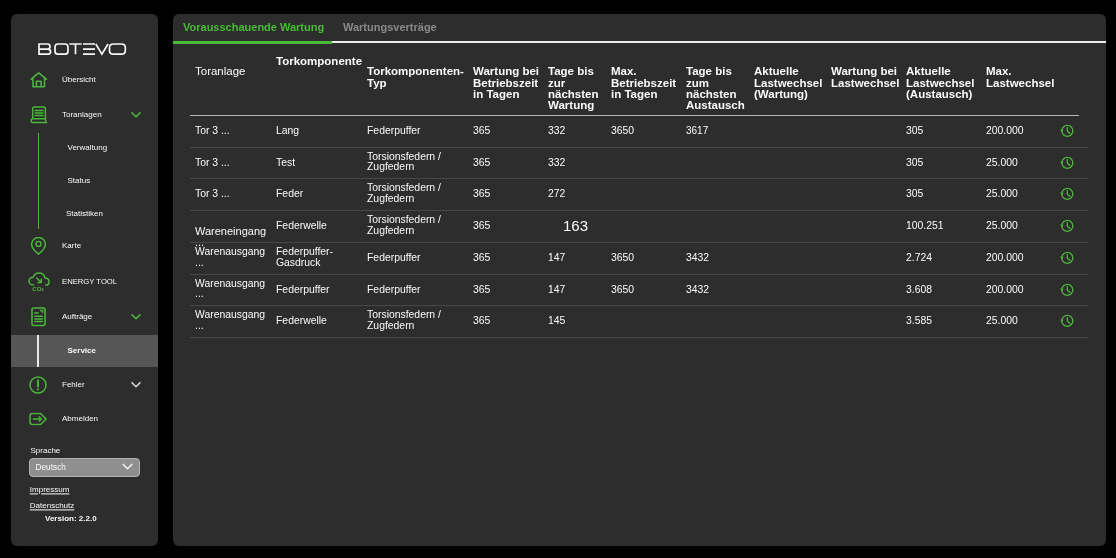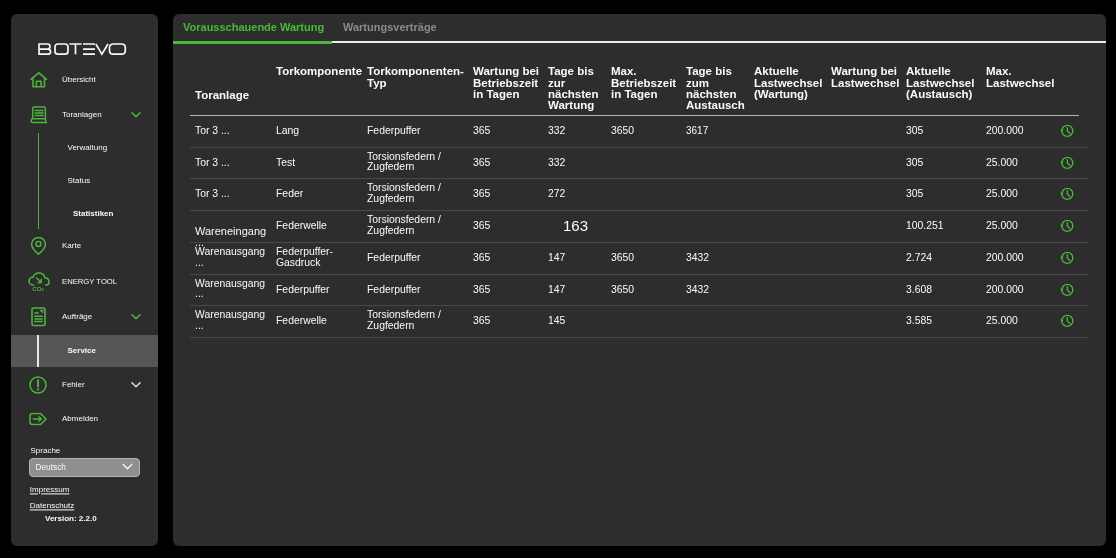--- a/index.html
+++ b/index.html
@@ -24,21 +24,21 @@
         <path d="M6.2,4.9 H14 M6.2,7.5 H14 M6.2,10.1 H14" stroke="#4db53c" stroke-width="1.5" stroke-linecap="round"></path>
         <path d="M3.7,13.3 Q2.1,13.3 2.1,15.1 Q2.1,17 4,17 H17.6 Q16.4,16.2 16.4,13.3 Z" fill="none" stroke="#4db53c" stroke-width="1.5" stroke-linejoin="round"></path>
       </svg></div>
     <div style="position:absolute;left:51px;top:101px;transform:translateY(-50%);font-size:8px;font-weight:normal;color:#fafafa;white-space:nowrap;line-height:1.15;">Toranlagen</div>
     <div style="position:absolute;left:120px;top:101px;transform:translateY(-50%);line-height:0;"><svg width="10" height="7" viewBox="0 0 10 7" style="">
         <path d="M1,1.2 L5,5.2 L9,1.2" fill="none" stroke="#4db53c" stroke-width="1.6" stroke-linecap="round" stroke-linejoin="round"></path>
       </svg></div>
     <div style="position:absolute;left:26.6px;top:119px;width:1.4px;height:96px;background:#4db53c;"></div>
     <div style="position:absolute;left:56.5px;top:134px;transform:translateY(-50%);font-size:8px;font-weight:normal;color:#fafafa;white-space:nowrap;line-height:1.15;">Verwaltung</div>
     <div style="position:absolute;left:56.5px;top:167px;transform:translateY(-50%);font-size:8px;font-weight:normal;color:#fafafa;white-space:nowrap;line-height:1.15;">Status</div>
-    <div style="position:absolute;left:62px;top:199.5px;transform:translateY(-50%);font-size:8px;font-weight:bold;color:#fafafa;white-space:nowrap;line-height:1.15;">Statistiken</div>
+    <div style="position:absolute;left:55px;top:199.5px;transform:translateY(-50%);font-size:8px;font-weight:normal;color:#fafafa;white-space:nowrap;line-height:1.15;">Statistiken</div>
     <div style="position:absolute;left:19px;top:232px;transform:translateY(-50%);line-height:0;"><svg width="17" height="19" viewBox="0 0 17 19" style="">
         <path d="M8.5,1 C4.6,1 1.6,3.9 1.6,7.7 C1.6,12 8.5,17.6 8.5,17.6 C8.5,17.6 15.4,12 15.4,7.7 C15.4,3.9 12.4,1 8.5,1 Z" fill="none" stroke="#4db53c" stroke-width="1.5"></path>
         <circle cx="8.5" cy="7.4" r="2.5" fill="none" stroke="#4db53c" stroke-width="1.4"></circle>
       </svg></div>
     <div style="position:absolute;left:51px;top:232px;transform:translateY(-50%);font-size:8px;font-weight:normal;color:#fafafa;white-space:nowrap;line-height:1.15;">Karte</div>
     <div style="position:absolute;left:17px;top:268px;transform:translateY(-50%);line-height:0;"><svg width="23" height="21" viewBox="0 0 23 21" style="">
         <path d="M5.6,13.6 C3,13.6 1,11.8 1,9.4 C1,7.2 2.8,5.6 5,5.7 C5.9,3.2 8.2,1.4 10.9,1.4 C13.9,1.4 16.4,3.5 16.9,6.3 C19.2,6.6 21,8.3 21,10.4 C21,12.2 19.6,13.6 17.6,13.6" fill="none" stroke="#4db53c" stroke-width="1.5" stroke-linecap="round"></path>
         <path d="M8.6,6.4 L13.3,11.1 M13.3,7.6 V11.1 H9.8" fill="none" stroke="#4db53c" stroke-width="1.4" stroke-linecap="round" stroke-linejoin="round"></path>
         <text x="4.2" y="19.2" font-family="Liberation Sans,sans-serif" font-size="6.2" font-weight="bold" fill="#4db53c">CO<tspan font-size="4" dy="0.4">2</tspan></text>
       </svg></div>
@@ -79,22 +79,22 @@
     </div>
     <div style="position:absolute;left:18.8px;top:476px;transform:translateY(-50%);font-size:8px;font-weight:normal;color:#fafafa;white-space:nowrap;line-height:1.15;"><span style="text-decoration:underline;">Impressum</span></div>
     <div style="position:absolute;left:18.8px;top:491.5px;transform:translateY(-50%);font-size:8px;font-weight:normal;color:#fafafa;white-space:nowrap;line-height:1.15;"><span style="text-decoration:underline;">Datenschutz</span></div>
     <div style="position:absolute;left:34px;top:504.5px;transform:translateY(-50%);font-size:8px;font-weight:bold;color:#fafafa;white-space:nowrap;line-height:1.15;">Version: 2.2.0</div>
   </div>
 <div style="position:absolute;left:173px;top:14px;width:933px;height:532px;background:#2c2d2c;border-radius:6px;overflow:hidden;">
     <div style="position:absolute;left:0;top:27.299999999999997px;width:933px;height:2px;background:#ededed;"></div>
     <div style="position:absolute;left:0;top:26.5px;width:159px;height:3px;background:#49ba37;"></div>
     <div style="position:absolute;left:10px;top:13px;transform:translateY(-50%);font-size:11px;font-weight:bold;color:#49ba37;white-space:nowrap;line-height:1.15;">Vorausschauende Wartung</div>
     <div style="position:absolute;left:170px;top:13px;transform:translateY(-50%);font-size:11px;font-weight:bold;color:#8a8a8a;white-space:nowrap;line-height:1.15;">Wartungsverträge</div>
-    <div style="position:absolute;left:22px;top:52.400000000000006px;font-size:11.5px;font-weight:bold;color:#fafafa;line-height:11.2px;white-space:nowrap;margin-top:24px;">Toranlage</div>
-    <div style="position:absolute;left:103px;top:52px;font-size:11.5px;font-weight:bold;color:#fafafa;line-height:11.2px;white-space:nowrap;">Torkomponente</div>
+    <div style="position:absolute;left:22px;top:52.400000000000006px;font-size:11.5px;font-weight:normal;color:#fafafa;line-height:11.2px;white-space:nowrap;">Toranlage</div>
+    <div style="position:absolute;left:103px;top:42px;font-size:11.5px;font-weight:bold;color:#fafafa;line-height:11.2px;white-space:nowrap;">Torkomponente</div>
     <div style="position:absolute;left:194px;top:52.400000000000006px;font-size:11.5px;font-weight:bold;color:#fafafa;line-height:11.2px;white-space:nowrap;">Torkomponenten-<br>Typ</div>
     <div style="position:absolute;left:300px;top:52.400000000000006px;font-size:11.5px;font-weight:bold;color:#fafafa;line-height:11.2px;white-space:nowrap;">Wartung bei<br>Betriebszeit<br>in Tagen</div>
     <div style="position:absolute;left:375px;top:52.400000000000006px;font-size:11.5px;font-weight:bold;color:#fafafa;line-height:11.2px;white-space:nowrap;">Tage bis<br>zur<br>nächsten<br>Wartung</div>
     <div style="position:absolute;left:438px;top:52.400000000000006px;font-size:11.5px;font-weight:bold;color:#fafafa;line-height:11.2px;white-space:nowrap;">Max.<br>Betriebszeit<br>in Tagen</div>
     <div style="position:absolute;left:513px;top:52.400000000000006px;font-size:11.5px;font-weight:bold;color:#fafafa;line-height:11.2px;white-space:nowrap;">Tage bis<br>zum<br>nächsten<br>Austausch</div>
     <div style="position:absolute;left:581px;top:52.400000000000006px;font-size:11.5px;font-weight:bold;color:#fafafa;line-height:11.2px;white-space:nowrap;">Aktuelle<br>Lastwechsel<br>(Wartung)</div>
     <div style="position:absolute;left:658px;top:52.400000000000006px;font-size:11.5px;font-weight:bold;color:#fafafa;line-height:11.2px;white-space:nowrap;">Wartung bei<br>Lastwechsel</div>
     <div style="position:absolute;left:733px;top:52.400000000000006px;font-size:11.5px;font-weight:bold;color:#fafafa;line-height:11.2px;white-space:nowrap;">Aktuelle<br>Lastwechsel<br>(Austausch)</div>
     <div style="position:absolute;left:813px;top:52.400000000000006px;font-size:11.5px;font-weight:bold;color:#fafafa;line-height:11.2px;white-space:nowrap;">Max.<br>Lastwechsel</div>
     <div style="position:absolute;left:17px;top:100.5px;width:889px;height:1px;background:#b5b5b5;"></div>

